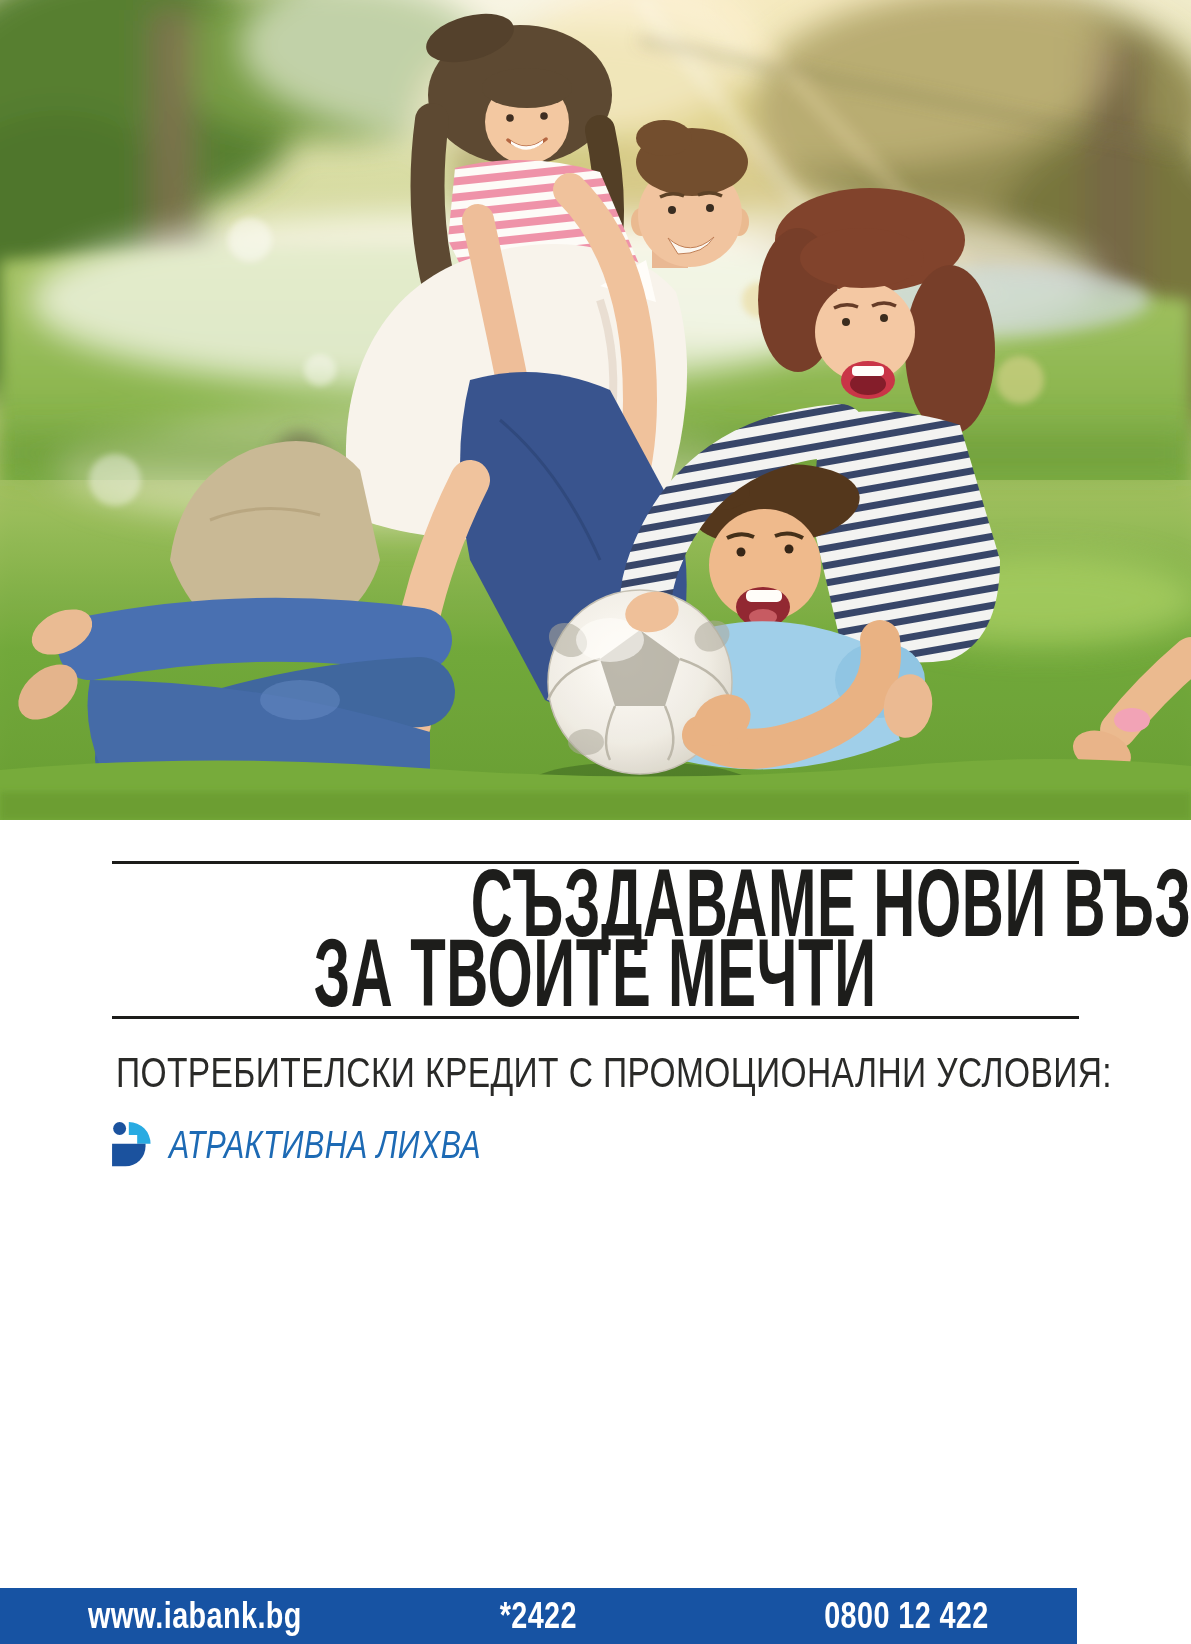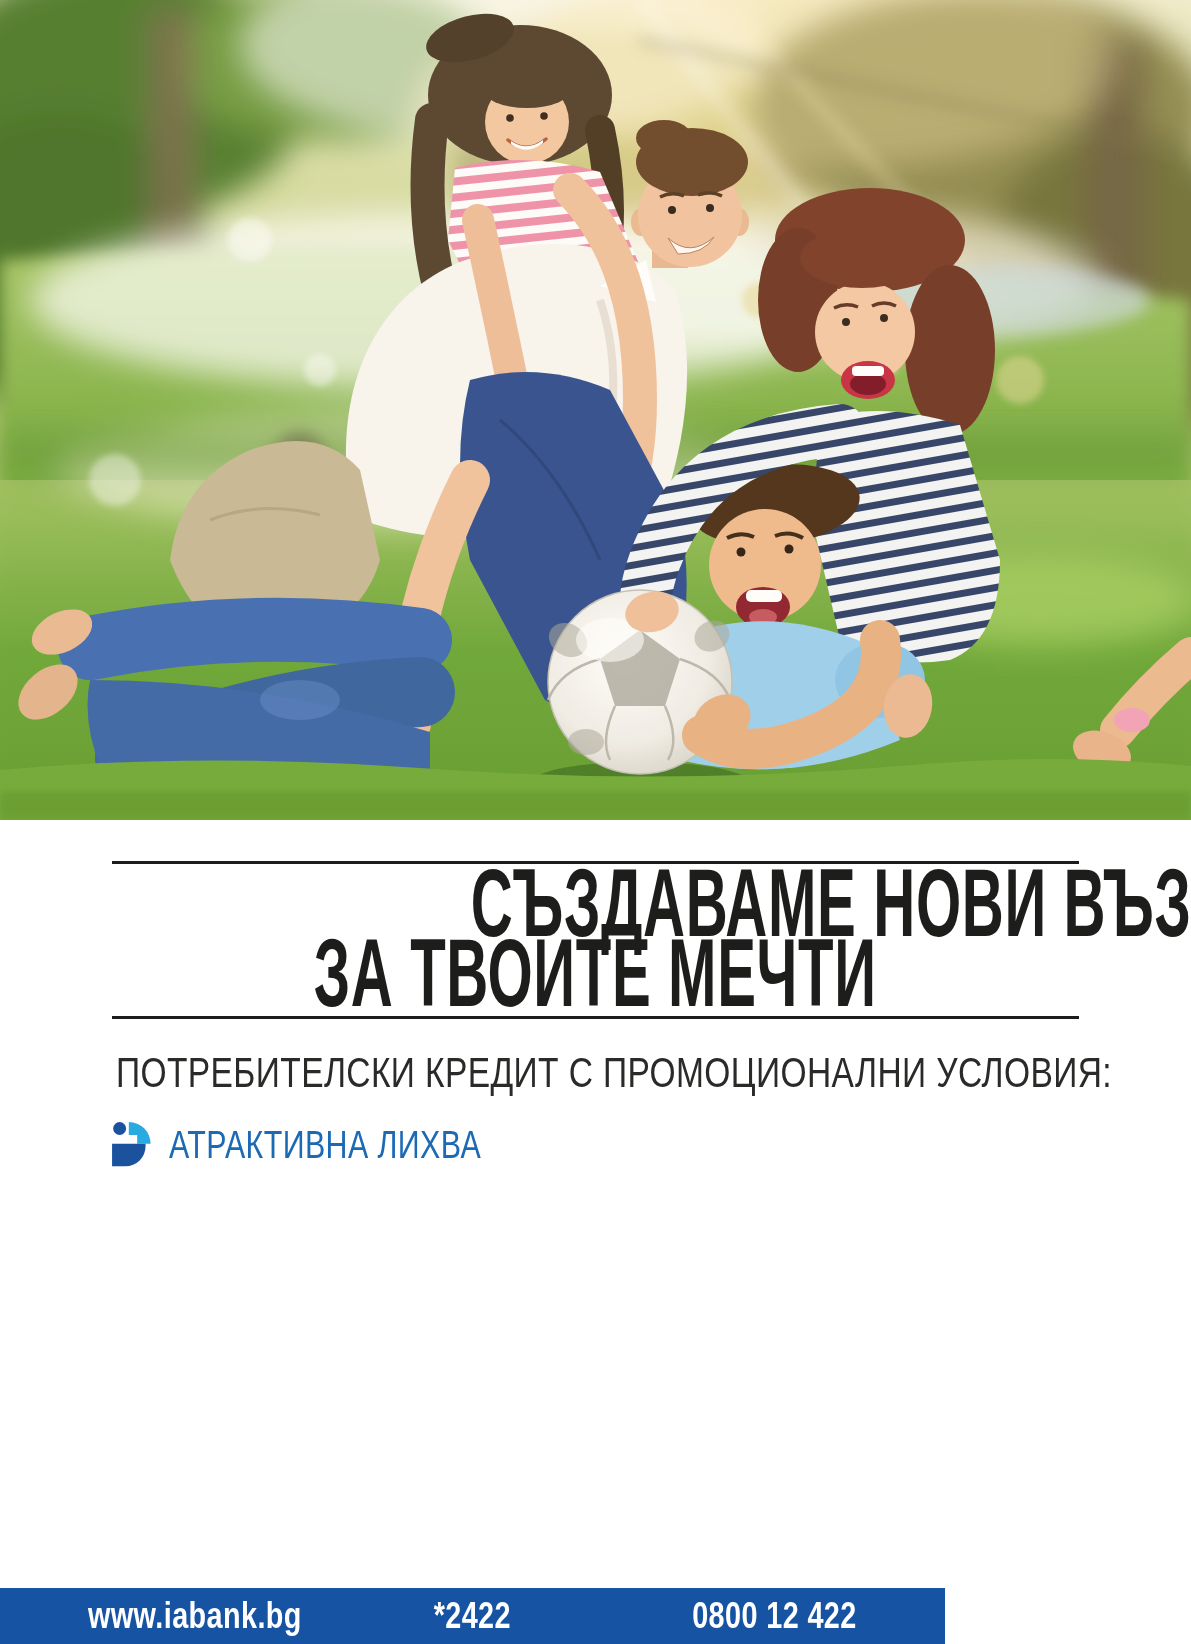--- a/index.html
+++ b/index.html
@@ -33,30 +33,30 @@
   .h-row{height:70px;overflow:visible;}
   .h-text{
     display:inline-block;font-weight:bold;font-size:97px;line-height:.72;
     white-space:nowrap;transform:scaleX(.6);transform-origin:center top;letter-spacing:1px;
   }
   .subheading{margin:32px 0 0 4px;height:43px;}
   .subheading span{
     display:inline-block;font-size:43px;line-height:1;color:#2a2a28;letter-spacing:.5px;
     white-space:nowrap;transform:scaleX(.78);transform-origin:left center;
   }
-  .benefits{list-style:none;margin:28px 0 0 0;padding:0;}
+  .benefits{list-style:none;margin:28px 0 0 0;padding:0;font-style:italic;}
   .benefit{display:flex;align-items:center;height:46px;margin-bottom:42px;}
   .b-icon{width:42px;height:46px;flex:0 0 auto;line-height:0;}
   .b-label{
     display:inline-block;margin-left:15px;font-size:38px;line-height:1;color:#1d6ab4;
     letter-spacing:.5px;white-space:nowrap;transform:scaleX(.8);transform-origin:left center;
   }
   
   .bottombar{
-    position:absolute;left:0;top:1588px;width:945px;height:56px;background:#1753a3;
+    position:absolute;left:0;top:1588px;width:1077px;height:56px;background:#1753a3;
     display:grid;grid-template-columns:1fr auto 1fr;align-items:center;
     box-sizing:border-box;padding:0 88px;color:#fff;font-weight:bold;
   }
   .f-item{display:inline-block;font-size:36px;line-height:1;white-space:nowrap;
     transform:scaleX(.8);letter-spacing:.5px;}
   .f-left{justify-self:start;transform-origin:left center;}
   .f-center{justify-self:center;transform-origin:center;}
   .f-right{justify-self:end;transform-origin:right center;}
 </style>
 </head>

